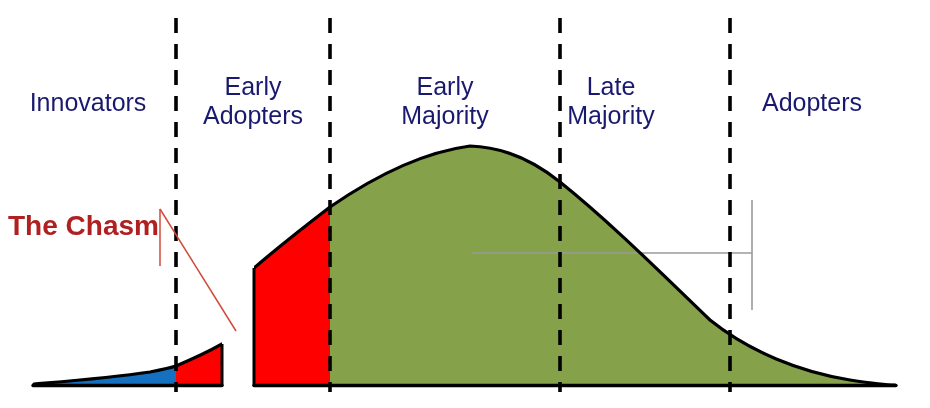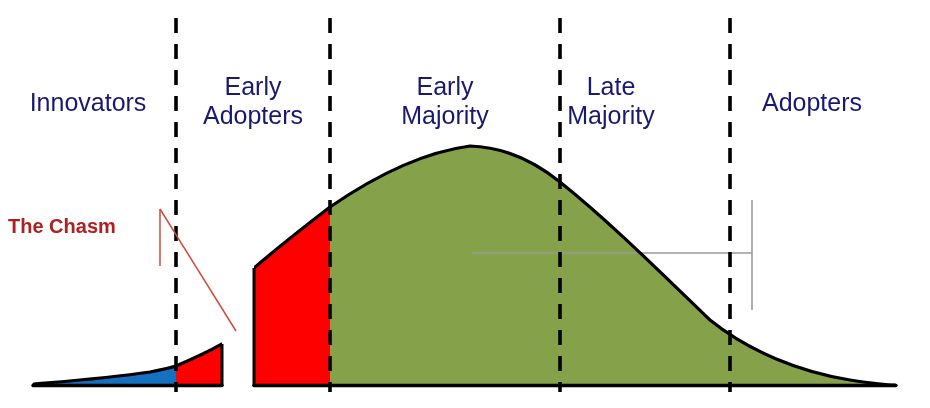--- a/index.html
+++ b/index.html
@@ -33,21 +33,21 @@
     line-height: 29px;
     text-align: center;
     white-space: pre-line;
     letter-spacing: 0px;
   }
   .chasm-label {
     position: absolute;
     color: #b02020;
     font-family: "Liberation Sans", sans-serif;
     font-weight: bold;
-    font-size: 20px;
+    font-size: 28px;
     line-height: 24px;
     white-space: nowrap;
   }
 </style>
 </head>
 <body>
 
 <div id="diagram-root">
 
   <svg id="diagram-svg" viewBox="0 0 930 408">

